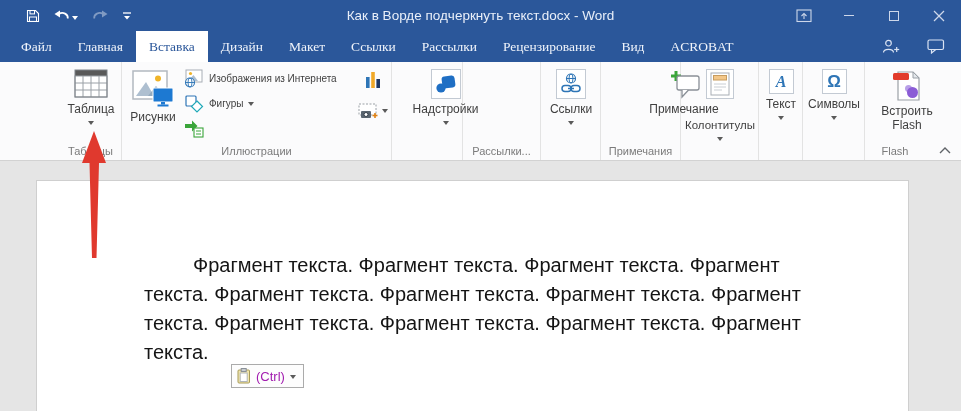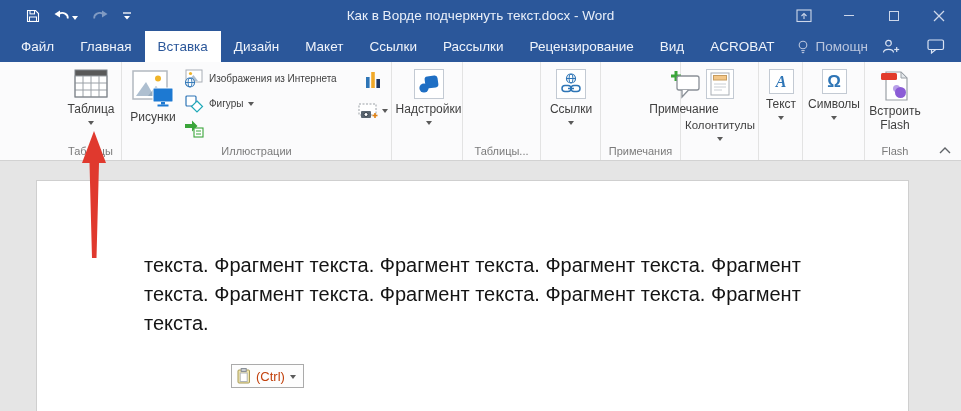--- a/index.html
+++ b/index.html
@@ -13,21 +13,21 @@
   .qbtn { display:flex; align-items:center; gap:2px; padding:2px; cursor:default; }
   .title-text { position:absolute; left:0; right:0; top:8px; text-align:center;
     font-size:13.5px; color:#e9eff9; }
   .wincontrols { position:absolute; right:0; top:0; height:31px; display:flex; }
   .wbtn { width:45px; height:31px; display:flex; align-items:center; justify-content:center; }
   .min-glyph { width:10px; height:0; border-top:1px solid #cdd7ea; }
   .max-glyph { width:10px; height:10px; border:1px solid #cdd7ea; }
 
   
   .tabrow { position:absolute; left:0; top:31px; width:961px; height:31px; background:#2b579a;
-    display:flex; align-items:stretch; padding-left:8px; }
+    display:flex; align-items:stretch; padding-left:8px;font-family:Liberation Serif, serif; }
   .tab { padding:0 13px; line-height:31px; font-size:13.5px; color:#f0f4fb; white-space:nowrap; }
   .tab.active { background:#ffffff; color:#2b579a; }
   .tellme { display:flex; align-items:center; gap:6px; margin-left:10px; font-size:13.5px; color:#b9c5dd; }
   .tabrow-right { margin-left:auto; display:flex; align-items:center; gap:26px; padding-right:16px; }
 
   
   .ribbon { position:absolute; left:0; top:62px; width:961px; height:99px; background:#fbfbfc;
     border-bottom:1px solid #d2d2d2; }
   .rgroup { position:absolute; top:0; height:98px; border-right:1px solid #e3e3e3; }
   .glabel { position:absolute; bottom:3px; left:0; right:0; text-align:center;
@@ -45,21 +45,21 @@
   .chevron-collapse { position:absolute; right:10px; bottom:6px; }
 
   
   .docarea { position:absolute; left:0; top:162px; width:961px; height:249px; background:#e5e5e5; }
   .page { position:absolute; left:36px; top:18px; width:873px; height:232px; background:#ffffff;
     border:1px solid #cfcfcf; border-bottom:none; }
   .para { position:absolute; left:107px; top:70px; color:#151515; font-size:20px; line-height:29px; }
   .pline { white-space:nowrap; }
   .pline.first { padding-left:49px; }
   .pastebtn { position:absolute; left:194px; top:183px; display:inline-flex; align-items:center; gap:5px;
-    background:#fdfdfd; border:1px solid #ababab; padding:3px 7px 3px 5px; font-size:13px; color:#c2410c; }
+    background:#fdfdfd; border:1px solid #ababab; padding:3px 7px 3px 5px; font-size:13px; color:#a21caf; }
   .pastebtn .dda { margin-top:1px; }
 
   .red-arrow { position:absolute; left:80px; top:128px; z-index:10; }
 </style>
 </head>
 <body>
 
 <div class="app">
 
   <div class="titlebar">
@@ -119,28 +119,20 @@
     <div class="tab">Файл</div>
     <div class="tab">Главная</div>
     <div class="tab active">Вставка</div>
     <div class="tab">Дизайн</div>
     <div class="tab">Макет</div>
     <div class="tab">Ссылки</div>
     <div class="tab">Рассылки</div>
     <div class="tab">Рецензирование</div>
     <div class="tab">Вид</div>
     <div class="tab">ACROBAT</div>
-    <div class="tellme">
-      <svg width="12" height="14" viewBox="0 0 12 14">
-        <circle cx="6" cy="5" r="3.8" fill="none" stroke="#b9c5dd" stroke-width="1.1"></circle>
-        <line x1="4.3" y1="10.6" x2="7.7" y2="10.6" stroke="#b9c5dd" stroke-width="1.1"></line>
-        <line x1="4.8" y1="12.6" x2="7.2" y2="12.6" stroke="#b9c5dd" stroke-width="1.1"></line>
-      </svg>
-      <span>Помощн</span>
-    </div>
     <div class="tabrow-right">
       <svg width="19" height="15" viewBox="0 0 19 15">
         <circle cx="6.5" cy="4.2" r="2.8" fill="none" stroke="#dae3f3" stroke-width="1.2"></circle>
         <path d="M1.5 13.5 C1.5 9.2 11.5 9.2 11.5 13.5" fill="none" stroke="#dae3f3" stroke-width="1.2"></path>
         <line x1="14.7" y1="8" x2="14.7" y2="13" stroke="#dae3f3" stroke-width="1.2"></line>
         <line x1="12.2" y1="10.5" x2="17.2" y2="10.5" stroke="#dae3f3" stroke-width="1.2"></line>
       </svg>
       <svg width="18" height="15" viewBox="0 0 18 15">
         <rect x="1" y="1" width="15.5" height="9.5" rx="1.5" fill="none" stroke="#dae3f3" stroke-width="1.2"></rect>
         <path d="M4.5 10.5 V14 L8.8 10.5" fill="none" stroke="#dae3f3" stroke-width="1.2"></path>
@@ -225,34 +217,34 @@
             <line x1="17" y1="10" x2="17" y2="15" stroke="#e08214" stroke-width="1.6"></line>
             <line x1="14.5" y1="12.5" x2="19.5" y2="12.5" stroke="#e08214" stroke-width="1.6"></line>
           </svg>
           <span class="dda" style="margin-top:0;"></span>
         </span>
       </div>
       <div class="glabel">Иллюстрации</div>
     </div>
 
     <div class="rgroup" style="left:392px; width:71px;">
-      <div class="bigbtn" style="left:4px; width:65px;">
+      <div class="bigbtn" style="left:21px; width:65px;">
         <span class="iconbox" style="width:30px;height:30px;">
           <svg width="22" height="20" viewBox="0 0 22 20">
             <rect x="7" y="2" width="13" height="12" rx="3" fill="#1f6fc4" transform="rotate(-8 13 8)"></rect>
             <circle cx="6" cy="14" r="4.6" fill="#1f6fc4"></circle>
           </svg>
         </span>
         <span class="blabel">Надстройки</span>
         <span class="dda"></span>
       </div>
     </div>
 
     <div class="rgroup" style="left:463px; width:78px;">
-      <div class="glabel">Таблицы...</div>
+      <div class="glabel">Рассылки...</div>
     </div>
 
     <div class="rgroup" style="left:541px; width:60px;">
       <div class="bigbtn" style="left:4px; width:52px;">
         <span class="iconbox" style="width:30px;height:30px;">
           <svg width="24" height="24" viewBox="0 0 24 24">
             <circle cx="12" cy="6.5" r="4.5" fill="#fff" stroke="#2e75b6" stroke-width="1.2"></circle>
             <ellipse cx="12" cy="6.5" rx="2" ry="4.5" fill="none" stroke="#2e75b6"></ellipse>
             <line x1="7.5" y1="6.5" x2="16.5" y2="6.5" stroke="#2e75b6"></line>
             <rect x="3" y="13.5" width="9" height="6" rx="3" fill="none" stroke="#2e75b6" stroke-width="1.5"></rect>
@@ -308,21 +300,21 @@
       <div class="bigbtn" style="left:6px; width:50px;">
         <span class="iconbox" style="width:25px;height:25px;">
           <span class="glyph-omega">Ω</span>
         </span>
         <span class="blabel">Символы</span>
         <span class="dda"></span>
       </div>
     </div>
 
     <div class="rgroup" style="left:865px; width:60px; border-right:none;">
-      <div class="bigbtn" style="left:2px; width:56px; ">
+      <div class="bigbtn" style="left:14px; width:56px; ">
         <svg width="32" height="32" viewBox="0 0 32 32">
           <path d="M7 3 H22 L28 9 V31 H7 Z" fill="#fff" stroke="#9aa0a6" stroke-width="1.2"></path>
           <path d="M22 3 V9 H28 Z" fill="#e4e8ec" stroke="#9aa0a6"></path>
           <rect x="2" y="4" width="16" height="7" rx="1.5" fill="#e23b2b"></rect>
           <circle cx="17.5" cy="19.5" r="3.5" fill="#b9a0e8"></circle>
           <circle cx="21.5" cy="23.5" r="5.5" fill="#8b5cd6"></circle>
         </svg>
         <span class="blabel">Встроить</span>
         <span class="blabel" style="margin-top:0;">Flash</span>
       </div>
@@ -330,20 +322,21 @@
     </div>
 
     <svg class="chevron-collapse" width="12" height="7" viewBox="0 0 12 7">
       <polyline points="1,6 6,1 11,6" fill="none" stroke="#5f6368" stroke-width="1.4"></polyline>
     </svg>
   </div>
 
   <div class="docarea">
     <div class="page">
       <div class="para">
+        <div class="pline first">Фрагмент текста. Фрагмент текста. Фрагмент текста. Фрагмент</div>
         <div class="pline">текста. Фрагмент текста. Фрагмент текста. Фрагмент текста. Фрагмент</div>
         <div class="pline">текста. Фрагмент текста. Фрагмент текста. Фрагмент текста. Фрагмент</div>
         <div class="pline">текста.</div>
       </div>
       <div class="pastebtn">
         <svg width="14" height="16" viewBox="0 0 14 16">
           <rect x="1" y="2" width="11.5" height="13" rx="1" fill="#f3e6ac" stroke="#a79b58"></rect>
           <rect x="4.2" y="0.5" width="5" height="3" fill="#c9cdd2" stroke="#8a9097"></rect>
           <rect x="3.2" y="5" width="7" height="8.5" fill="#fff" stroke="#b0b5ba"></rect>
         </svg>

